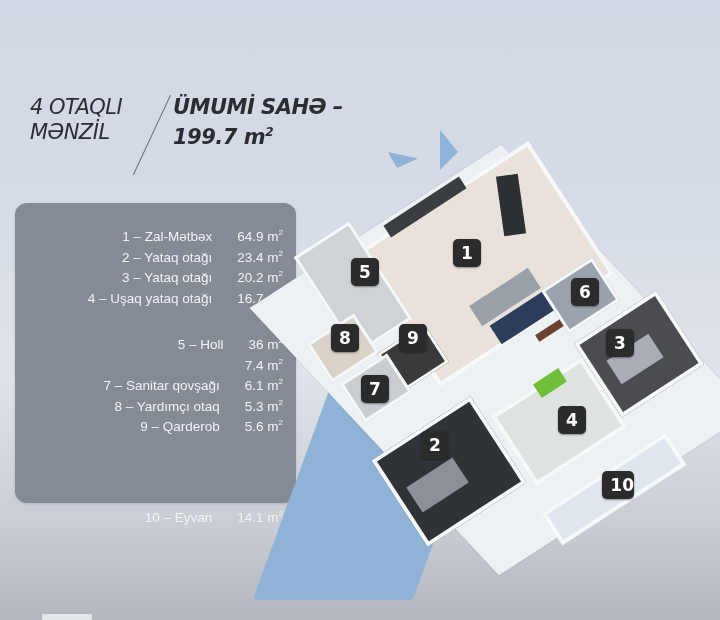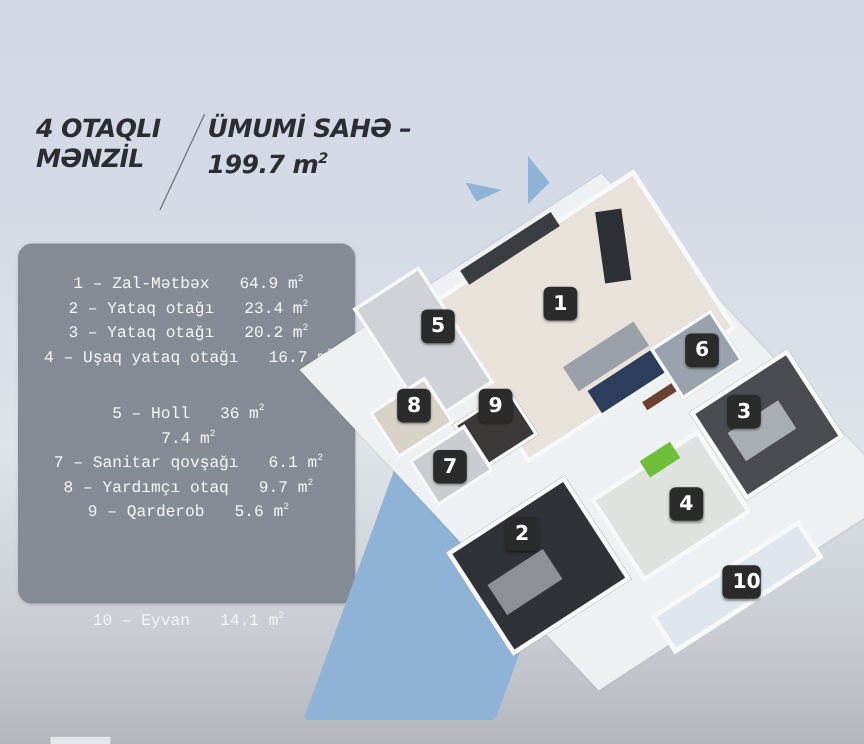--- a/index.html
+++ b/index.html
@@ -4,21 +4,21 @@
   <style>
     html, body { margin: 0; padding: 0; }
     body {
       width: 720px; height: 620px; overflow: hidden; position: relative;
       background: linear-gradient(180deg, #d1d7e4 0%, #d6dce6 35%, #dfe3ea 60%, #c9ccd3 85%, #b3b6bd 100%);
       font-family: "DejaVu Sans", sans-serif;
     }
     .title-block { position: absolute; left: 30px; top: 95px; }
     .title-left {
       position: absolute; left: 0; top: 0; width: 110px;
-      font-family: "DejaVu Sans", sans-serif; font-weight: bold; font-style: italic;
+      font-family: "DejaVu Sans", sans-serif; font-weight: normal; font-style: italic;
       font-size: 21px; line-height: 25px; color: #2b2d33; letter-spacing: -0.5px;
     }
     .title-divider {
       position: absolute; left: 118px; top: 0px; width: 1px; height: 88px;
       background: #6a6d74; transform: rotate(25deg); transform-origin: top left;
       left: 140px;
     }
     .title-right {
       position: absolute; left: 143px; top: 0; width: 220px;
       font-family: "DejaVu Sans", sans-serif; font-weight: bold; font-style: italic;
@@ -26,22 +26,22 @@
     }
     .title-right sup { font-size: 12px; vertical-align: 8px; }
 
     .legend-panel {
       position: absolute; left: 15px; top: 203px; width: 281px; height: 300px;
       background: #858b94; border-radius: 12px;
       box-shadow: 0 1px 3px rgba(0,0,0,0.12);
     }
     .legend-group { position: absolute; left: 16px; width: 252px; }
     .legend-row {
-      display: flex; justify-content: center; align-items: baseline;
-      color: #f2f3f5; font-family: Liberation Mono, monospace; font-size: 13.5px;
+      display: flex; justify-content: flex-end; align-items: baseline;
+      color: #f2f3f5; font-family: Liberation Sans, sans-serif; font-size: 13.5px;
       height: 20.5px; line-height: 20.5px; gap: 25px;
     }
     .legend-row .area sup { font-size: 8px; vertical-align: 6px; }
 
     .plan { position: absolute; left: 290px; top: 110px; width: 430px; height: 510px; }
     .shadow { position: absolute; background: #8fb3d6; }
     .wall { position: absolute; background: #f4f6f8; box-shadow: 0 0 2px rgba(0,0,0,0.15); }
     .room { position: absolute; }
     .badge {
       position: absolute; width: 28px; height: 28px; border-radius: 5px;
@@ -96,21 +96,21 @@
       </div>
     <div class="legend-row">
         <span class="area"><span>7.4 m</span><sup>2</sup></span>
       </div>
     <div class="legend-row">
         <span>7 – Sanitar qovşağı</span>
         <span class="area"><span>6.1 m</span><sup>2</sup></span>
       </div>
     <div class="legend-row">
         <span>8 – Yardımçı otaq</span>
-        <span class="area"><span>9.7 m</span><sup>2</sup></span>
+        <span class="area"><span>5.3 m</span><sup>2</sup></span>
       </div>
     <div class="legend-row">
         <span>9 – Qarderob</span>
         <span class="area"><span>5.6 m</span><sup>2</sup></span>
       </div>
   </div>
   <div class="legend-group" style="top:256px;margin-top:45px;">
     <div class="legend-row">
         <span>10 – Eyvan</span>
         <span class="area"><span>14.1 m</span><sup>2</sup></span>

